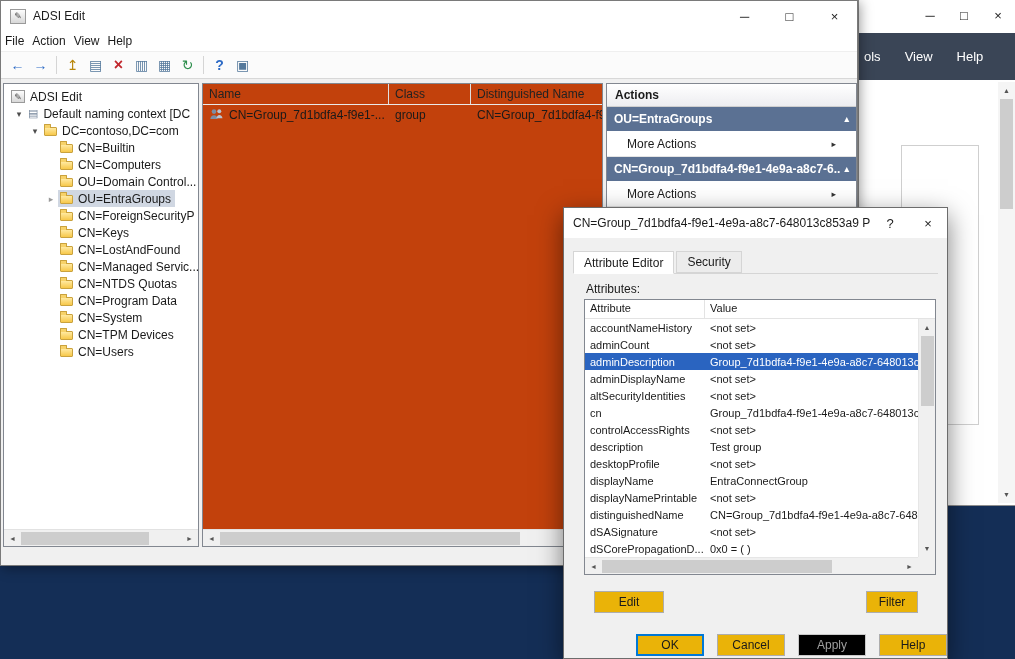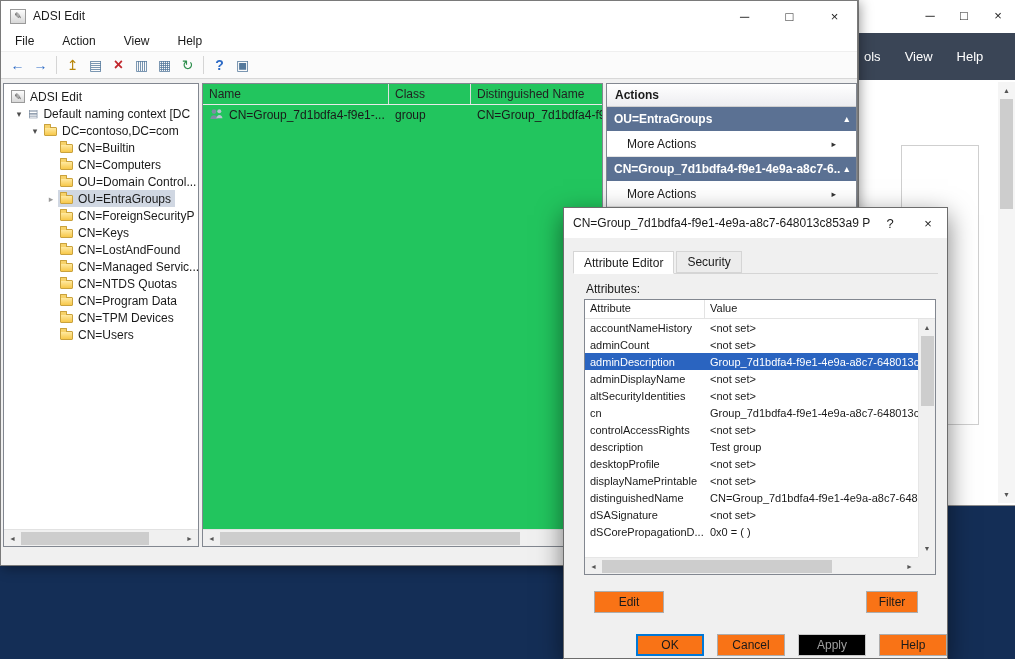--- a/index.html
+++ b/index.html
@@ -7,21 +7,21 @@
   body{position:relative;background:#142e56;font-family:"Liberation Sans",sans-serif;font-size:12px;color:#1a1a1a}
 
   
   .main-window{position:absolute;left:0;top:0;width:858px;height:566px;background:#f0f0f0;border:1px solid #7a7a7a;box-shadow:2px 2px 12px rgba(0,0,0,.4)}
   .mw-titlebar{position:absolute;left:0;top:0;right:0;height:30px;background:#fff;display:flex;align-items:center}
   .app-icon{width:16px;height:15px;margin:0 7px 0 9px;border:1px solid #9a9a9a;background:linear-gradient(#fdfdfd,#d8d8d8);display:flex;align-items:center;justify-content:center;font-size:9px;color:#444;flex:none}
   .app-icon.small{width:14px;height:13px;margin:0}
   .win-controls{margin-left:auto;display:flex;height:100%}
   .win-btn{width:45px;height:100%;display:flex;align-items:center;justify-content:center;font-size:13px;color:#222}
   .mw-menubar{position:absolute;left:0;top:30px;right:0;height:20px;background:#fff;display:flex;align-items:center}
-  .menu-item{padding:0 14px;height:100%;display:flex;align-items:center}
+  .menu-item{padding:0 4px;height:100%;display:flex;align-items:center}
   .mw-toolbar{position:absolute;left:0;top:50px;right:0;height:28px;background:#fbfbfb;border-top:1px solid #efefef;border-bottom:1px solid #d8d8d8;display:flex;align-items:center;padding-left:5px}
   .tb-icon{width:23px;height:23px;display:flex;align-items:center;justify-content:center;font-size:14px}
   .tb-sep{width:1px;height:18px;background:#d5d5d5;margin:0 4px}
   .tb-blue{color:#2e6bc6}
   .tb-red{color:#c1272d;font-weight:bold;font-size:16px}
   .tb-gold{color:#b8860b}
   .tb-steel{color:#55799c}
   .tb-green{color:#2f8f4e}
   .tb-help{color:#2e6bc6;font-weight:bold}
 
@@ -44,21 +44,21 @@
   .hscroll{position:absolute;left:0;right:0;bottom:0;height:17px;background:#f0f0f0;border-top:1px solid #e2e2e2;display:flex;align-items:center}
   .sb-btn{width:17px;height:17px;display:flex;align-items:center;justify-content:center;font-size:7px;color:#555;flex:none}
   .sb-thumb-h{height:13px;background:#cdcdcd;flex:none}
   .sb-spacer{flex:1}
   .sb-btn-v{height:17px;width:17px;display:flex;align-items:center;justify-content:center;font-size:7px;color:#555;flex:none}
   .sb-thumb-v{width:13px;background:#cdcdcd;flex:none}
   .tree-pane .sb-thumb-h{width:128px}
   .list-pane .sb-thumb-h{width:300px}
 
   
-  .list-pane{position:absolute;left:201px;top:82px;width:401px;height:464px;background:#22c55e;border:1px solid #828790;overflow:hidden}
+  .list-pane{position:absolute;left:201px;top:82px;width:401px;height:464px;background:#c2410c;border:1px solid #828790;overflow:hidden}
   .list-header{display:flex;height:21px;border-bottom:1px solid #eaeaea;color:#222}
   .lh-cell{padding:3px 0 0 6px;border-right:1px solid #e0e0e0;overflow:hidden;white-space:nowrap}
   .lh-name{width:186px}.lh-class{width:82px}.lh-dn{flex:1;border-right:none}
   .list-row{display:flex;height:19px;align-items:center}
   .lr-name{width:186px;padding-left:6px;display:flex;align-items:center;gap:5px;overflow:hidden;white-space:nowrap}
   .lr-class{width:82px;padding-left:6px}
   .lr-dn{flex:1;padding-left:6px;overflow:hidden;white-space:nowrap}
 
   
   .actions-pane{position:absolute;left:605px;top:82px;width:251px;height:464px;background:#fff;border:1px solid #828790;overflow:hidden}
@@ -86,21 +86,21 @@
   .lv-rows{position:absolute;left:0;top:19px;right:17px;bottom:17px;overflow:hidden}
   .lv-row{display:flex;height:17px;align-items:center;font-size:11px}
   .lv-attr{width:120px;padding-left:5px;overflow:hidden;white-space:nowrap;flex:none}
   .lv-val{flex:1;padding-left:5px;overflow:hidden;white-space:nowrap}
   .lv-row.selected{background:#2a64c0;color:#fff}
   .lv-vscroll{position:absolute;right:0;top:19px;bottom:17px;width:17px;background:#f0f0f0;border-left:1px solid #e6e6e6;display:flex;flex-direction:column;align-items:center}
   .lv .sb-thumb-v{height:70px}
   .lv-hscroll{position:absolute;left:0;bottom:0;right:17px;height:17px;background:#f0f0f0;border-top:1px solid #e6e6e6;display:flex;align-items:center}
   .lv-hscroll .sb-thumb-h{width:230px}
   .lv-corner{position:absolute;right:0;bottom:0;width:17px;height:17px;background:#f0f0f0}
-  .btn{position:absolute;height:22px;background:#f97316;border:1px solid #adadad;display:flex;align-items:center;justify-content:center}
+  .btn{position:absolute;height:22px;background:#eab308;border:1px solid #adadad;display:flex;align-items:center;justify-content:center}
   .btn-edit{left:30px;top:383px;width:70px}
   .btn-filter{left:302px;top:383px;width:52px}
   .btn-ok{left:72px;top:426px;width:68px;border-color:#0078d7;box-shadow:inset 0 0 0 1px #0078d7}
   .btn-cancel{left:153px;top:426px;width:68px}
   .btn-apply{left:234px;top:426px;width:68px;color:#9f9f9f;background:#000000;border-color:#c9c9c9}
   .btn-help{left:315px;top:426px;width:68px}
 
   
   .bg-window{position:absolute;left:858px;top:0;width:157px;height:506px;background:#fff;border-left:1px solid #8f8f8f;border-bottom:1px solid #8f8f8f}
   .bgw-titlebar{position:absolute;left:0;top:0;right:0;height:31px;background:#fff;display:flex;justify-content:flex-end}
@@ -254,20 +254,27 @@
       <span class="chev"></span>
       <span class="twrap">
           <span class="folder"></span>
           <span class="tlabel">CN=Program Data</span>
         </span>
     </div>
     <div class="trow l3">
       <span class="chev"></span>
       <span class="twrap">
           <span class="folder"></span>
+          <span class="tlabel">CN=System</span>
+        </span>
+    </div>
+    <div class="trow l3">
+      <span class="chev"></span>
+      <span class="twrap">
+          <span class="folder"></span>
           <span class="tlabel">CN=TPM Devices</span>
         </span>
     </div>
     <div class="trow l3">
       <span class="chev"></span>
       <span class="twrap">
           <span class="folder"></span>
           <span class="tlabel">CN=Users</span>
         </span>
     </div>
@@ -375,20 +382,24 @@
         </div>
       <div class="lv-row">
           <span class="lv-attr">description</span>
           <span class="lv-val">Test group</span>
         </div>
       <div class="lv-row">
           <span class="lv-attr">desktopProfile</span>
           <span class="lv-val">&lt;not set&gt;</span>
         </div>
       <div class="lv-row">
+          <span class="lv-attr">displayName</span>
+          <span class="lv-val">EntraConnectGroup</span>
+        </div>
+      <div class="lv-row">
           <span class="lv-attr">displayNamePrintable</span>
           <span class="lv-val">&lt;not set&gt;</span>
         </div>
       <div class="lv-row">
           <span class="lv-attr">distinguishedName</span>
           <span class="lv-val">CN=Group_7d1bdfa4-f9e1-4e9a-a8c7-64801</span>
         </div>
       <div class="lv-row">
           <span class="lv-attr">dSASignature</span>
           <span class="lv-val">&lt;not set&gt;</span>

